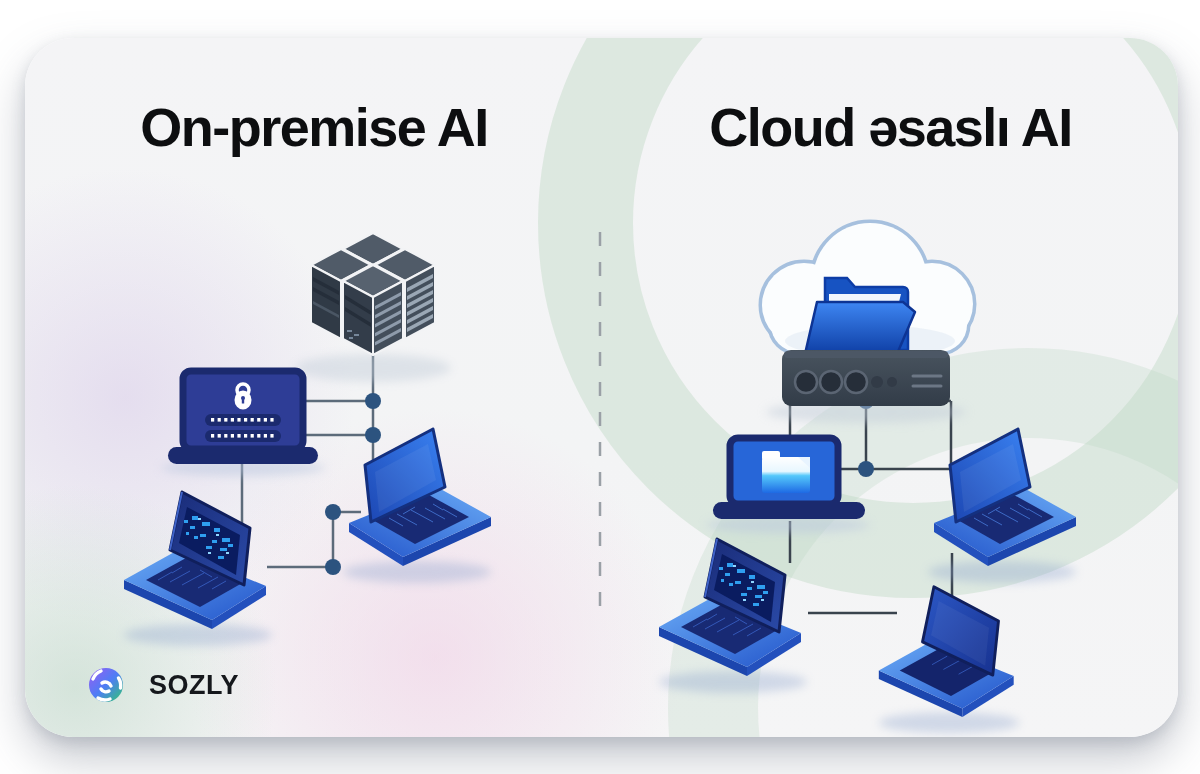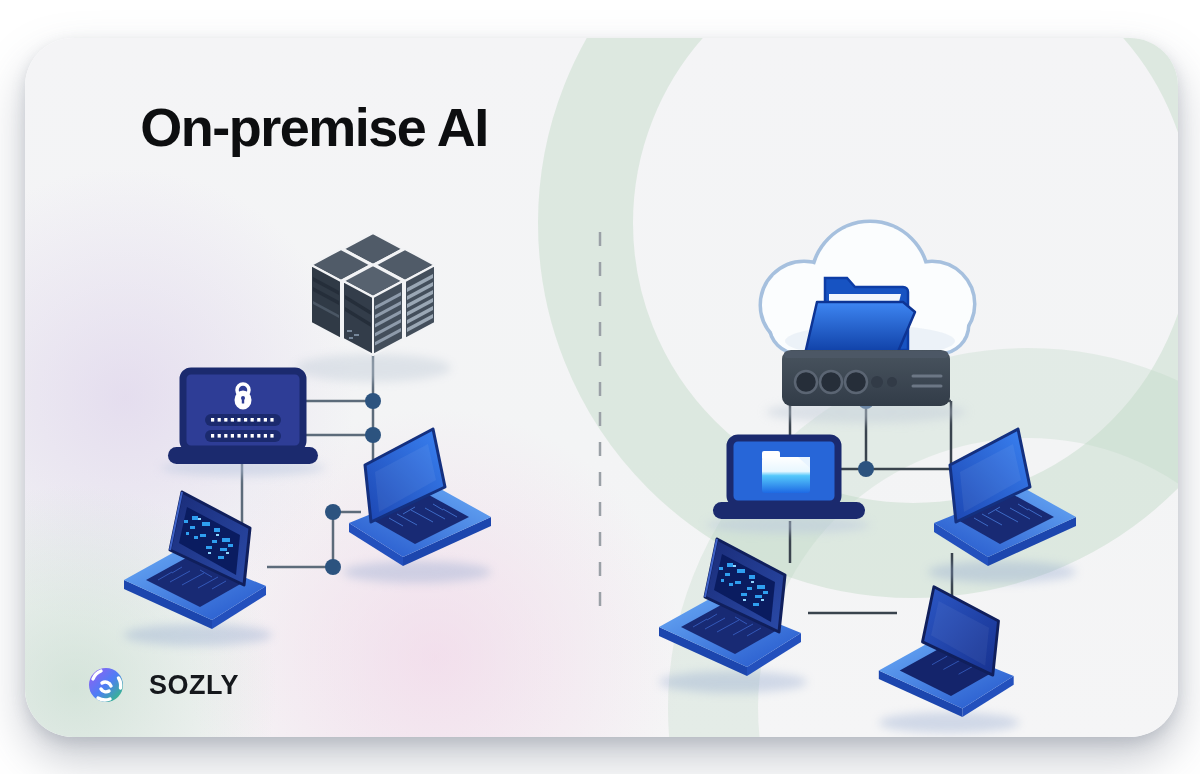--- a/index.html
+++ b/index.html
@@ -359,20 +359,21 @@
         <polygon points="92,132 146,98 146,107 92,141" fill="#2350bd"></polygon>
         <polygon points="4,92 58,62 146,98 92,132" fill="url(#deckGrad)"></polygon>
         <polygon points="26,92 66,70 124,94 80,119" fill="#14246b"></polygon>
         <path d="M60,86 l16,-9 m-4,14 l20,-11 m-4,16 l20,-11 m6,-8 l12,7" stroke="#3e6bd4" stroke-width="1" fill="none" opacity="0.7"></path>
         <polygon points="62,4 130,40 124,97 50,62" fill="url(#lidGradC)" stroke="#101f5c" stroke-width="3" stroke-linejoin="round"></polygon>
         <polygon points="67,19 120,47 116,87 59,55" fill="#ffffff" opacity="0.05"></polygon>
       </g>
     </svg>
 
     <h1 class="title left">On-premise AI</h1>
+    <h1 class="title right">Cloud əsaslı AI</h1>
 
     <div class="brand">
       <svg width="38" height="38" viewBox="0 0 38 38">
         <circle cx="19" cy="19" r="17" fill="url(#lg2)"></circle>
         <defs>
           <linearGradient id="lg2" x1="0" y1="0" x2="1" y2="1">
             <stop offset="0" stop-color="#9b5cf2"></stop>
               <stop offset="0.5" stop-color="#4f7df5"></stop>
             <stop offset="1" stop-color="#2fc76f"></stop>
           </linearGradient>

